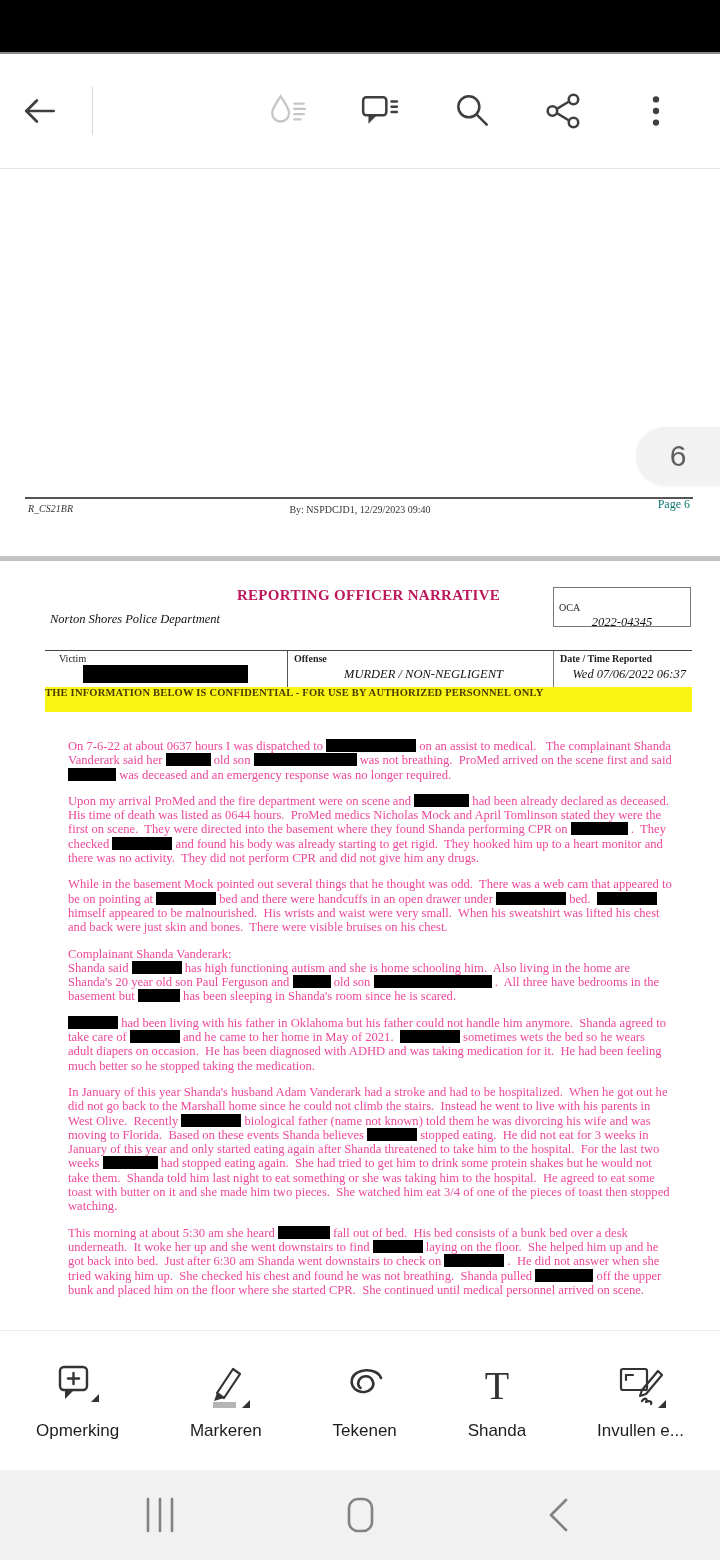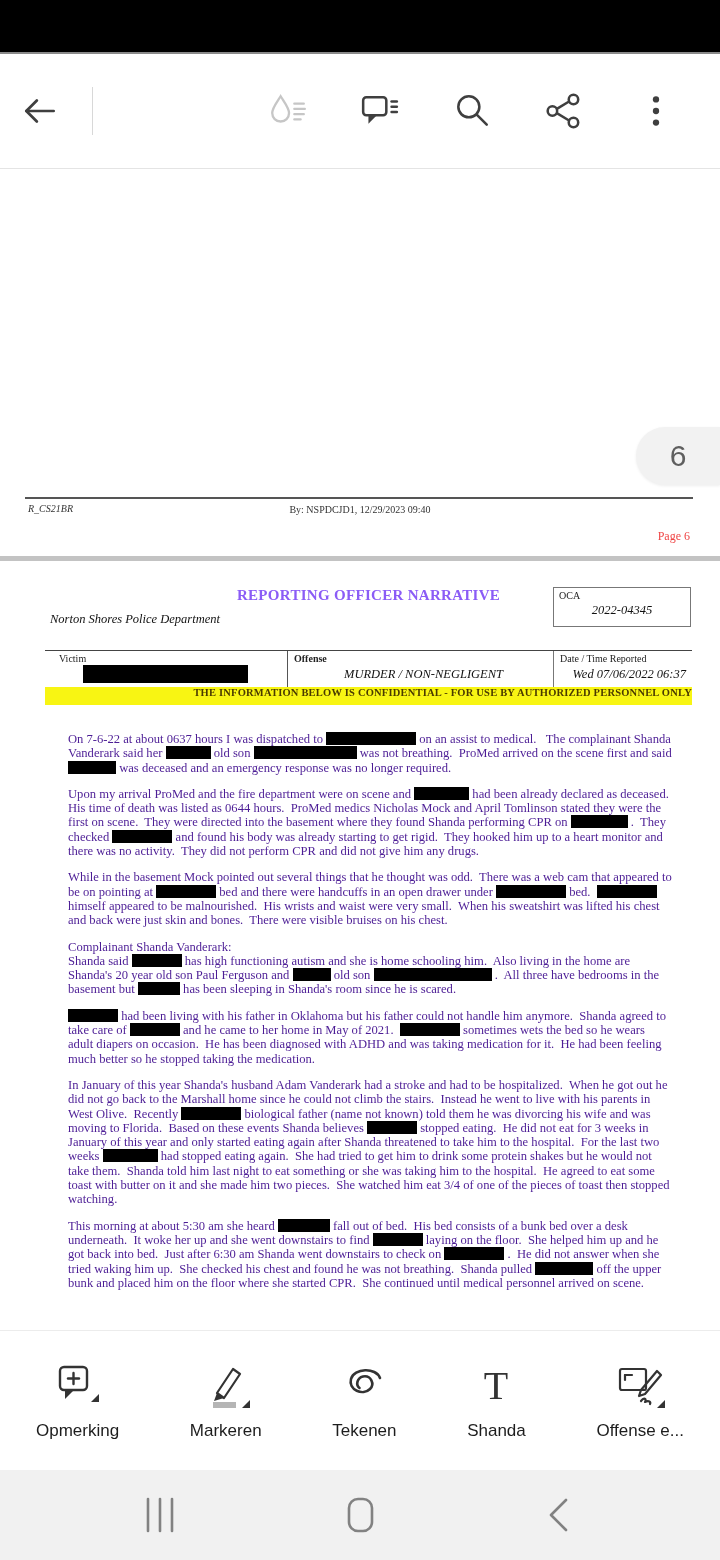--- a/index.html
+++ b/index.html
@@ -15,45 +15,45 @@
   .tb-divider{width:1px;height:48px;background:#d8d8d8;margin-left:32px;}
   .tb-icons{margin-left:auto;margin-right:44px;display:flex;align-items:center;gap:52px;}
   .tb-icons .icn{width:40px;height:40px;}
 
   
   .viewer{position:absolute;top:169px;left:0;width:720px;height:1161px;background:#fdfdfd;}
   .page-prev{position:absolute;top:0;left:0;width:720px;height:387px;background:#fff;}
   .pf-line{position:absolute;top:328px;left:25px;width:668px;height:2px;background:#555;}
   .pf-left{position:absolute;top:334px;left:28px;font:italic 10px "Liberation Serif",serif;color:#333;}
   .pf-center{position:absolute;top:335px;left:0;width:720px;text-align:center;font:10px "Liberation Serif",serif;color:#333;}
-  .pf-right{position:absolute;top:360px;right:30px;font:12px "Liberation Serif",serif;color:#ef4444;}
+  .pf-right{position:absolute;top:328px;right:30px;font:12px "Liberation Serif",serif;color:#0f766e;}
   .page-sep{position:absolute;top:387px;left:0;width:720px;height:5px;background:#c3c3c3;}
   .page-cur{position:absolute;top:392px;left:0;width:720px;height:769px;background:#fff;}
 
   
   .page-pill{position:absolute;top:258px;right:0;width:84px;height:58px;background:#f2f2f2;border-radius:29px 0 0 29px;display:flex;align-items:center;justify-content:center;font-size:30px;color:#5f5f5f;box-shadow:0 1px 3px rgba(0,0,0,0.07);}
 
   
   .doc{position:absolute;top:0;left:45px;width:647px;color:#111;}
-  .doc-title{margin-top:26px;text-align:center;font:bold 15px "Liberation Serif",serif;letter-spacing:.3px;color:#8b5cf6;}
-  .oca-box{position:absolute;top:26px;left:508px;width:138px;height:40px;border:1px solid #777;box-sizing:border-box;padding:2px 5px;}
+  .doc-title{margin-top:26px;text-align:center;font:bold 15px "Liberation Serif",serif;letter-spacing:.3px;color:#be185d;}
+  .oca-box{position:absolute;top:26px;left:508px;width:138px;height:40px;border:1px solid #777;box-sizing:border-box;padding:14px 5px;}
   .oca-label{font:10px "Liberation Serif",serif;color:#222;}
   .oca-value{font:italic 12.5px "Liberation Serif",serif;text-align:center;margin-top:2px;}
   .agency{margin-top:8px;font:italic 12.5px "Liberation Serif",serif;padding-left:5px;}
   .fields-row{margin-top:23px;display:flex;border-top:1.5px solid #444;height:36px;}
   .col{box-sizing:border-box;padding:2px 6px;}
   .col-victim{width:242px;}
   .col-offense{width:266px;border-left:1px solid #555;}
   .col-date{width:139px;border-left:1px solid #777;}
   .fld-label{font:10px "Liberation Serif",serif;color:#222;padding-left:8px;}
   .victim-redact{width:165px;height:18px;background:#000;margin:1px 0 0 32px;}
   .offense-value{font:italic 12.5px "Liberation Serif",serif;margin:3px 0 0 50px;}
   .date-value{font:italic 12.5px "Liberation Serif",serif;text-align:right;margin-top:3px;}
-  .banner{height:18px;line-height:18px;background:#f8f513;text-align:right;font:bold 10.5px "Liberation Serif",serif;color:#4a3a00;letter-spacing:.2px;}
-  .doc-body{margin-top:27px;padding:0 19px 0 23px;font:12.6px/14.3px "Liberation Serif",serif;color:#4c1d95;}
+  .banner{height:25px;line-height:18px;background:#f8f513;text-align:left;font:bold 10.5px "Liberation Serif",serif;color:#4a3a00;letter-spacing:.2px;}
+  .doc-body{margin-top:27px;padding:0 19px 0 23px;font:12.6px/14.3px "Liberation Serif",serif;color:#ec4899;}
   .para{margin:0 0 12px 0;white-space:pre-wrap;}
   .redact{display:inline-block;height:13px;background:#000;vertical-align:-2px;}
 
   
   .bottom-toolbar{position:absolute;top:1330px;left:0;width:720px;height:140px;background:#fff;border-top:1px solid #ececec;display:flex;justify-content:space-between;align-items:center;padding:0 36px;box-sizing:border-box;}
   .tool{display:flex;flex-direction:column;align-items:center;gap:9px;}
   .tool-icn{width:52px;height:52px;}
   .tool-label{font-size:17px;color:#1d1d1d;white-space:nowrap;}
 
   
@@ -151,21 +151,21 @@
       <div class="fields-row">
         <div class="col col-victim">
           <div class="fld-label">Victim</div>
           <div class="victim-redact"></div>
         </div>
         <div class="col col-offense">
           <div class="fld-label" style="padding-left:0;font-weight:bold;">Offense</div>
           <div class="offense-value">MURDER / NON-NEGLIGENT</div>
         </div>
         <div class="col col-date">
-          <div class="fld-label" style="padding-left:0;">Date / Time Reported</div>
+          <div class="fld-label" style="padding-left:0;font-weight:bold;">Date / Time Reported</div>
           <div class="date-value">Wed 07/06/2022 06:37</div>
         </div>
       </div>
       <div class="banner">THE INFORMATION BELOW IS CONFIDENTIAL - FOR USE BY AUTHORIZED PERSONNEL ONLY</div>
       <div class="doc-body">
           <p class="para">On 7-6-22 at about 0637 hours I was dispatched to <span class="redact" style="width: 90px;"></span> on an assist to medical.   The complainant Shanda Vanderark said her <span class="redact" style="width: 45px;"></span> old son <span class="redact" style="width: 103px;"></span> was not breathing.  ProMed arrived on the scene first and said <span class="redact" style="width: 48px;"></span> was deceased and an emergency response was no longer required.</p>
           <p class="para">Upon my arrival ProMed and the fire department were on scene and <span class="redact" style="width: 55px;"></span> had been already declared as deceased. His time of death was listed as 0644 hours.  ProMed medics Nicholas Mock and April Tomlinson stated they were the first on scene.  They were directed into the basement where they found Shanda performing CPR on <span class="redact" style="width: 57px;"></span> .  They checked <span class="redact" style="width: 60px;"></span> and found his body was already starting to get rigid.  They hooked him up to a heart monitor and there was no activity.  They did not perform CPR and did not give him any drugs.</p>
           <p class="para">While in the basement Mock pointed out several things that he thought was odd.  There was a web cam that appeared to be on pointing at <span class="redact" style="width: 60px;"></span> bed and there were handcuffs in an open drawer under <span class="redact" style="width: 70px;"></span> bed.  <span class="redact" style="width: 60px;"></span> himself appeared to be malnourished.  His wrists and waist were very small.  When his sweatshirt was lifted his chest and back were just skin and bones.  There were visible bruises on his chest.</p>
           <p class="para">Complainant Shanda Vanderark:<br>Shanda said <span class="redact" style="width: 50px;"></span> has high functioning autism and she is home schooling him.  Also living in the home are Shanda's 20 year old son Paul Ferguson and <span class="redact" style="width: 38px;"></span> old son <span class="redact" style="width: 118px;"></span> .  All three have bedrooms in the basement but <span class="redact" style="width: 42px;"></span> has been sleeping in Shanda's room since he is scared.</p>
           <p class="para"><span class="redact" style="width: 50px;"></span> had been living with his father in Oklahoma but his father could not handle him anymore.  Shanda agreed to take care of <span class="redact" style="width: 50px;"></span> and he came to her home in May of 2021.  <span class="redact" style="width: 60px;"></span> sometimes wets the bed so he wears adult diapers on occasion.  He has been diagnosed with ADHD and was taking medication for it.  He had been feeling much better so he stopped taking the medication.</p>
@@ -227,21 +227,21 @@
     <span class="tool-icn">
       <svg viewBox="0 0 52 52" width="52" height="52" fill="none" stroke="#333" stroke-width="2.2" stroke-linejoin="round" stroke-linecap="round">
         <rect x="6" y="9" width="26" height="21" rx="2"></rect>
         <path d="M11 15 H18"></path>
           <path d="M11 15 V20"></path>
         <path d="M43 11 L47 15 L31 34 L25 36 L27 30 Z"></path>
         <path d="M27 41 C30 37 33 39 31 42 C35 40 37 42 36 44"></path>
         <path d="M43 48 L51 48 L51 40 Z" fill="#333" stroke="none"></path>
       </svg>
     </span>
-    <span class="tool-label">Offense e...</span>
+    <span class="tool-label">Invullen e...</span>
   </div>
 
 </div>
 
 <div class="nav-bar">
   <div class="nav-icn">
     <span>
       <svg viewBox="0 0 40 40" width="40" height="40" fill="none" stroke="#828282" stroke-width="2.6" stroke-linecap="round">
         <path d="M8 4 V36"></path>
           <path d="M20 4 V36"></path>

